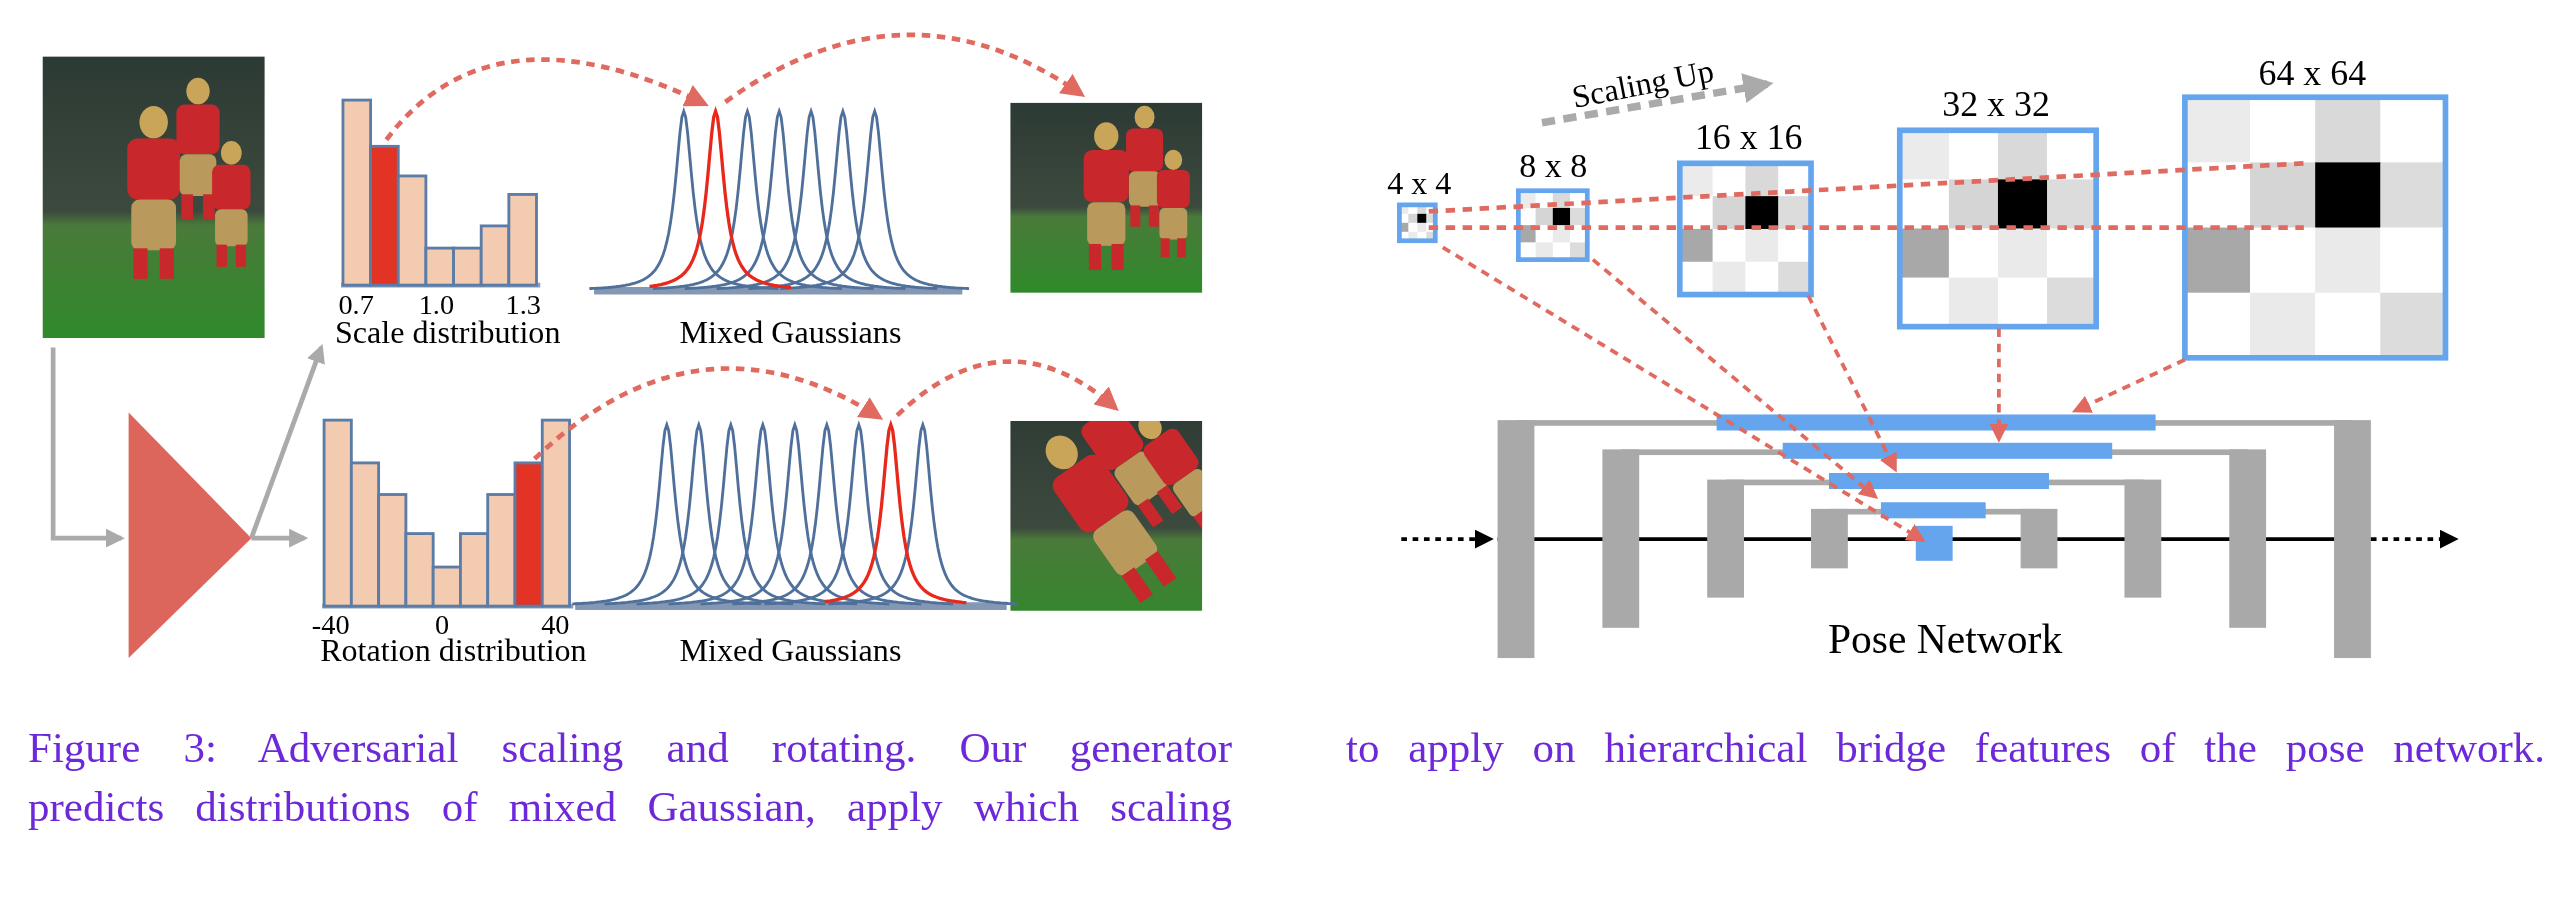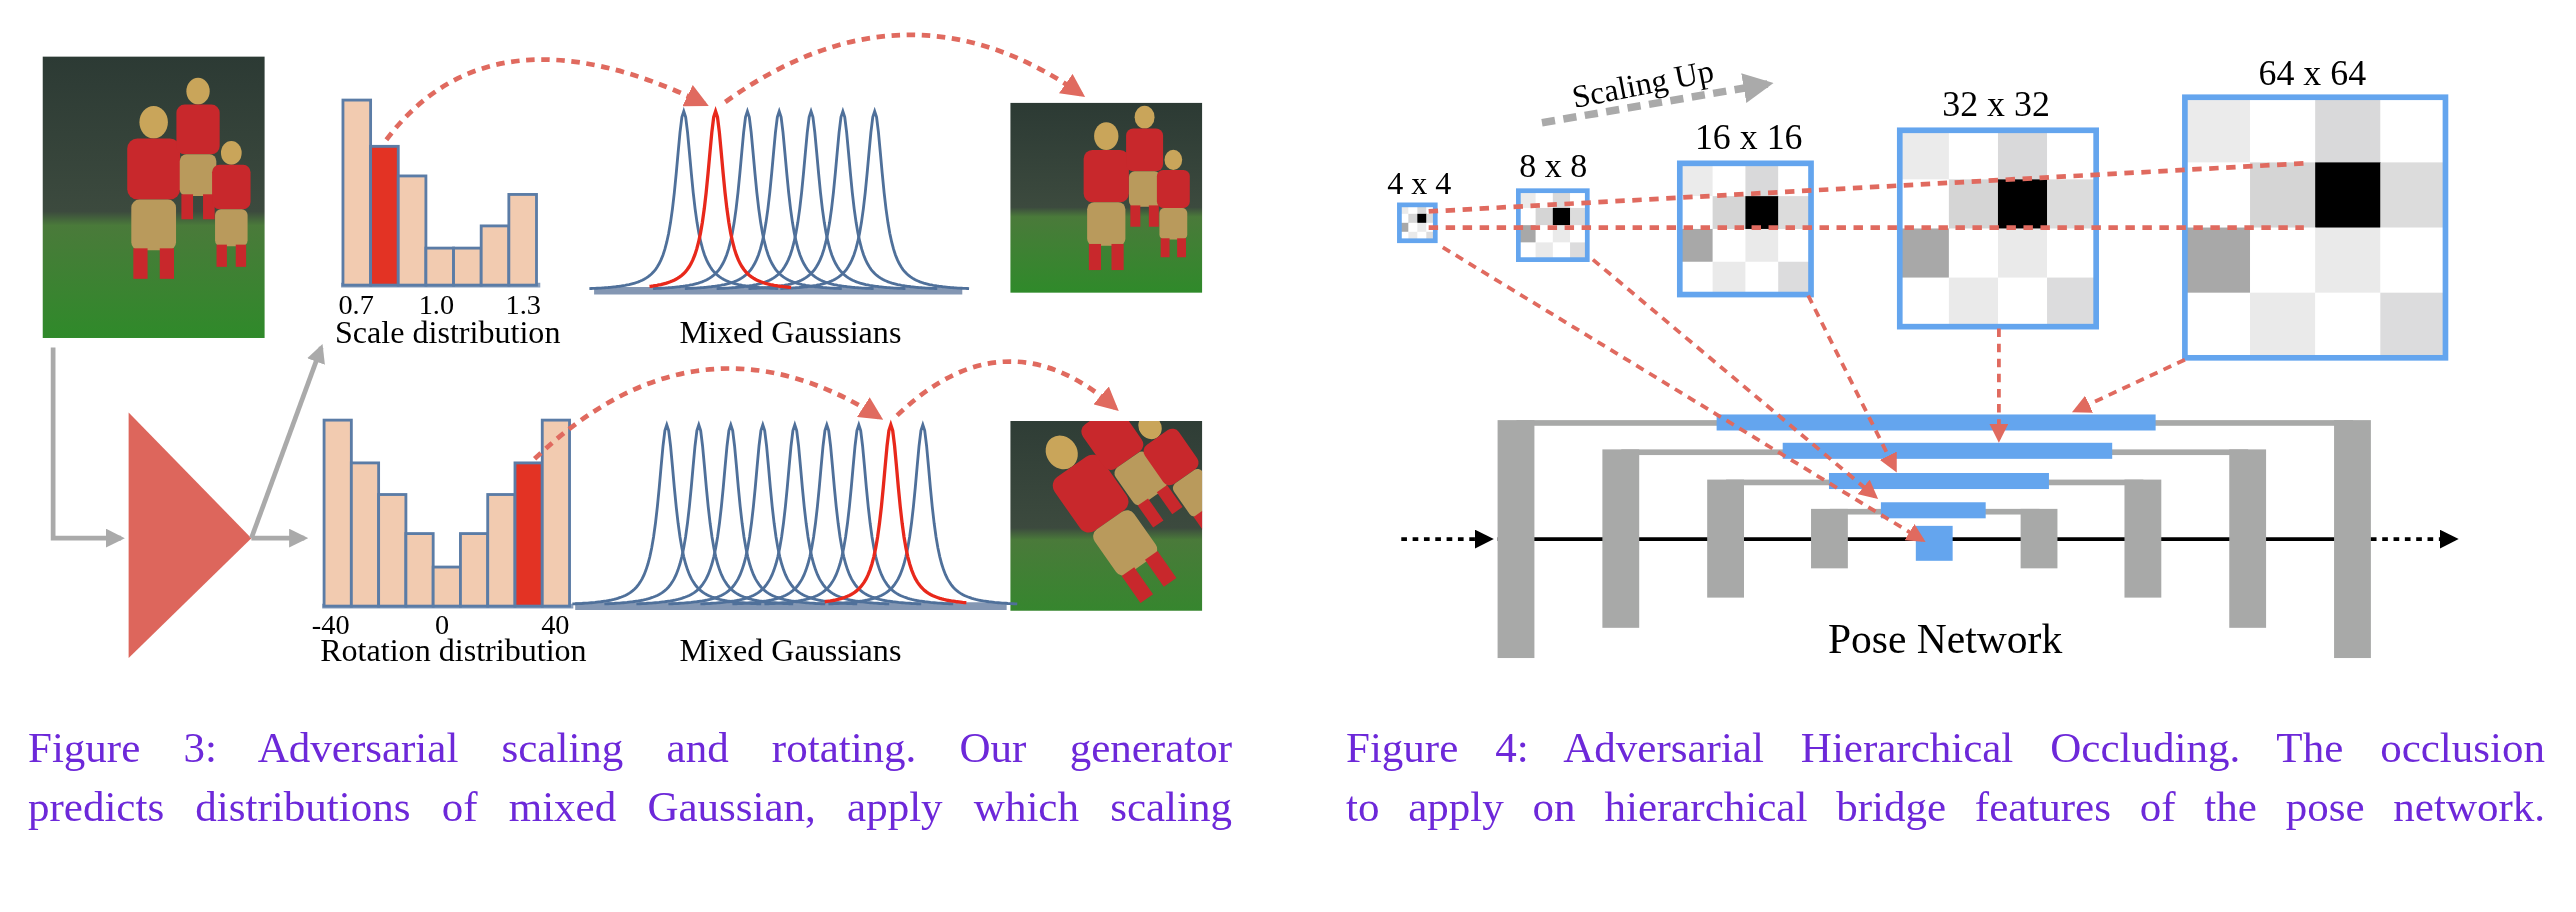--- a/index.html
+++ b/index.html
@@ -311,16 +311,15 @@
 
     <text class="svgtext" x="2060" y="692" font-size="44" text-anchor="middle">Pose Network</text>
   </g>
 </svg>
 
 <div class="caption" id="cap3">
   <span class="line">Figure 3: Adversarial scaling and rotating. Our generator</span>
   <span class="line">predicts distributions of mixed Gaussian, apply which scaling</span>
 </div>
 <div class="caption" id="cap4">
-  <span class="line">Figure 4: Adversarial Hierarchical Occluding. The occlusion</span>
   <span class="line">to apply on hierarchical bridge features of the pose network.</span>
 </div>
 
 
 </body></html>

